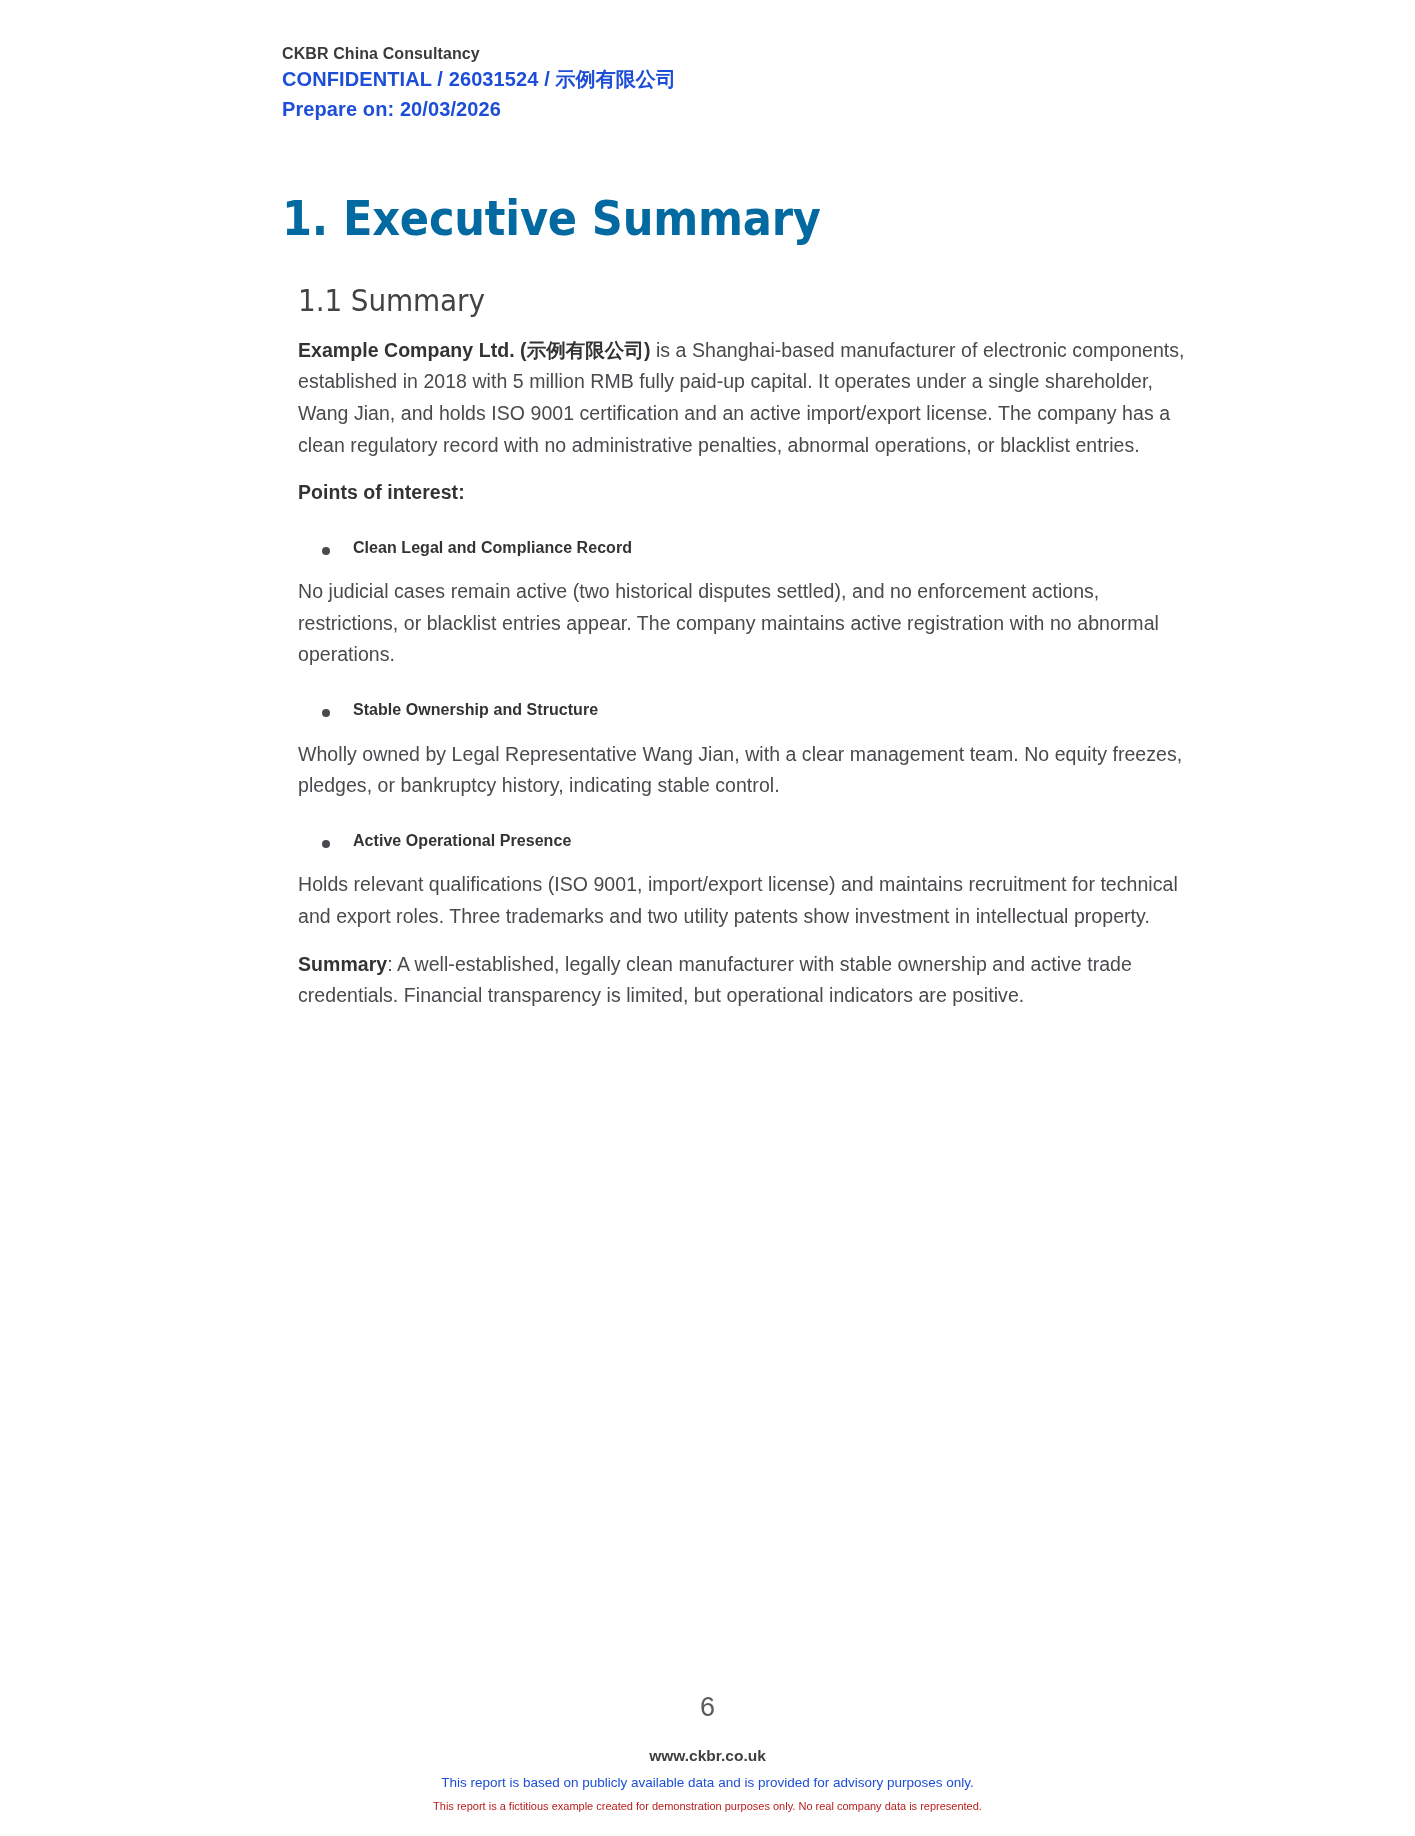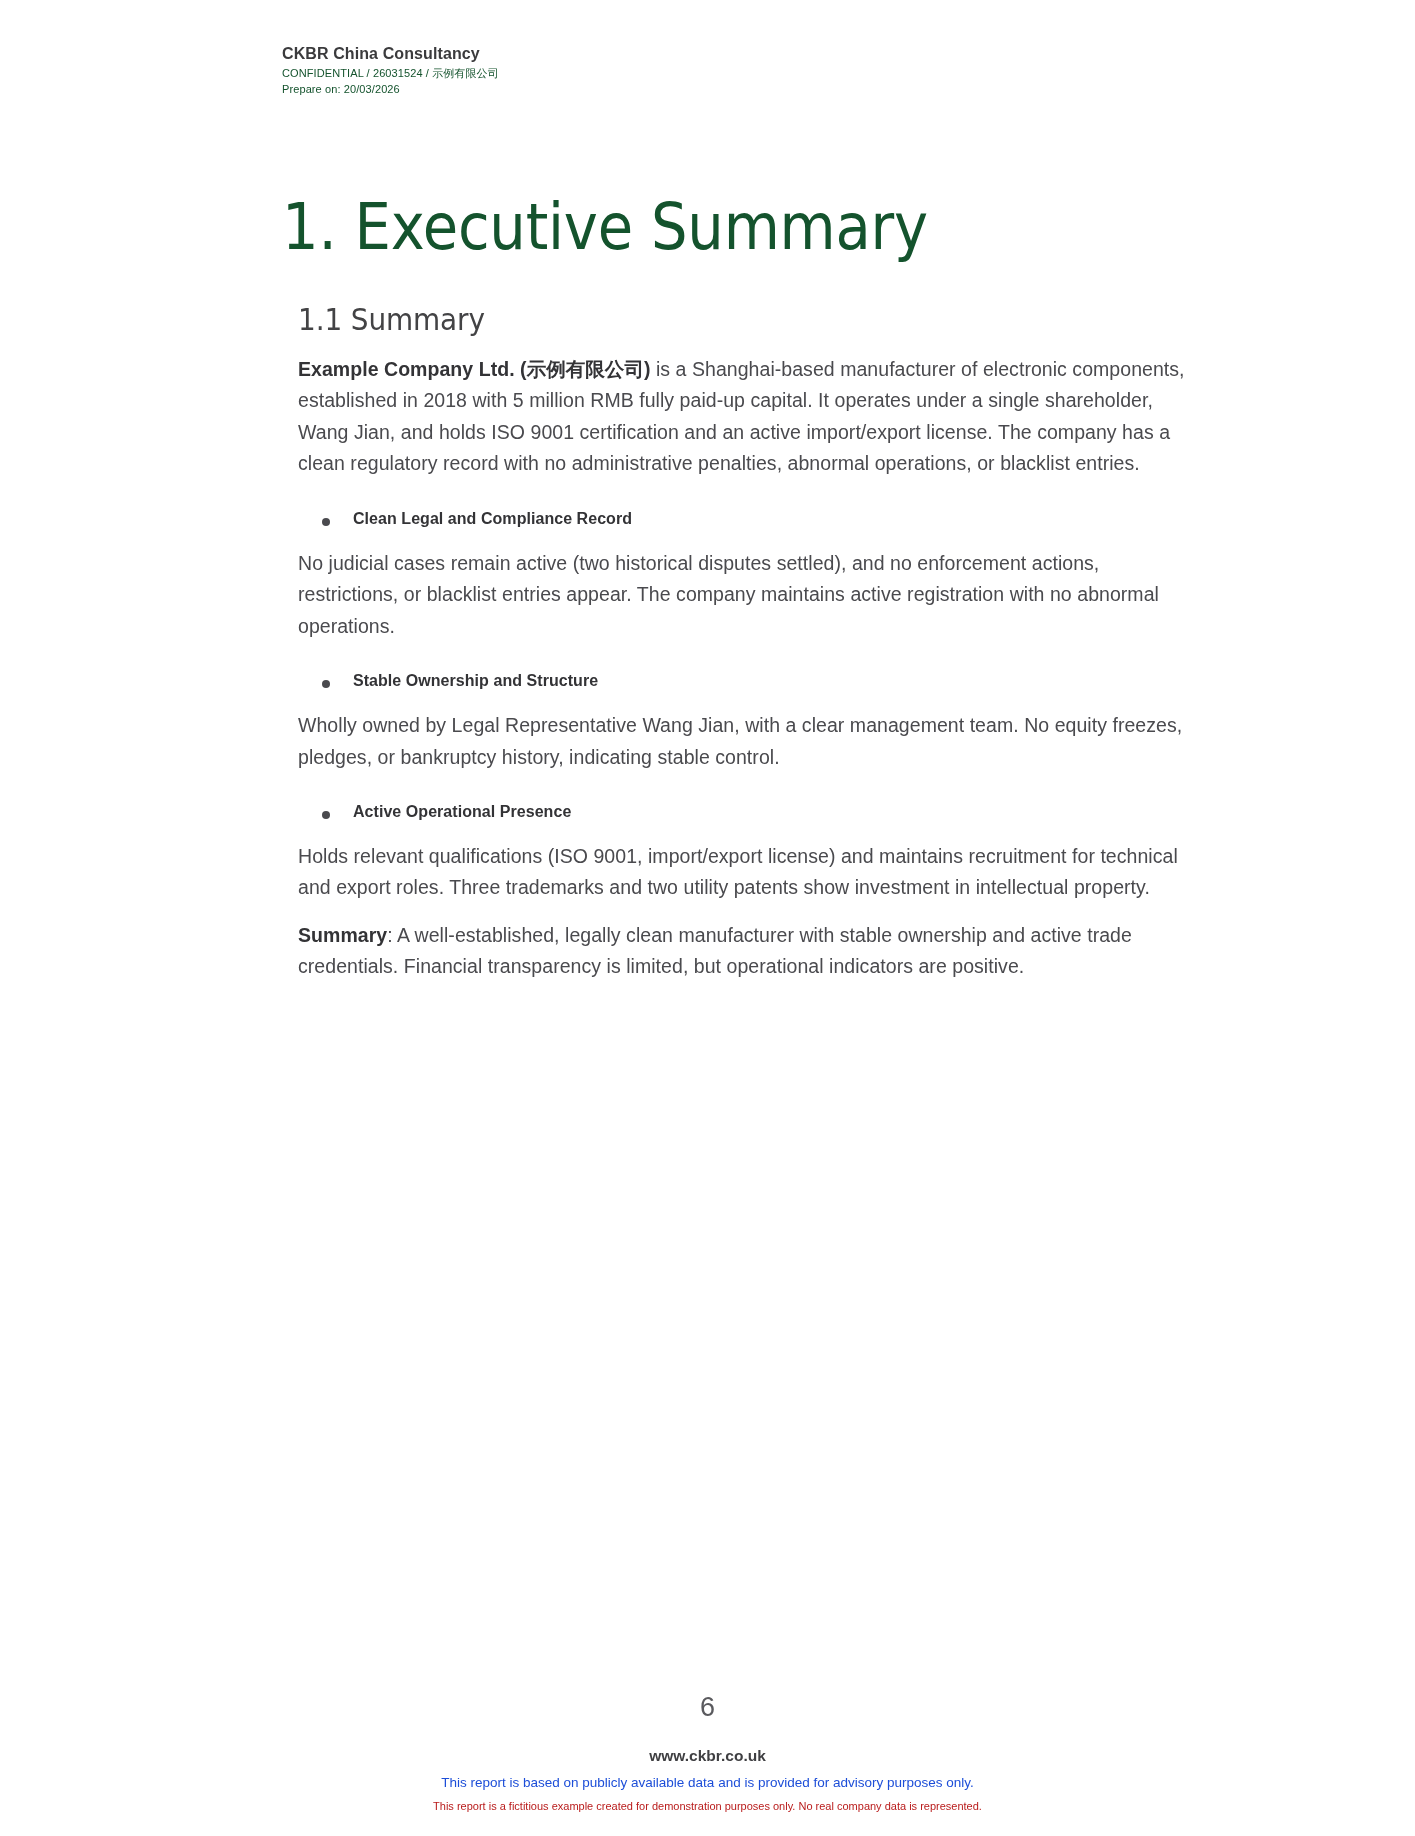--- a/index.html
+++ b/index.html
@@ -27,41 +27,41 @@
     width: 900px;
   }
   .doc-header .hdr-company {
     font-size: 16px;
     font-weight: bold;
     color: #3b3b3d;
     line-height: 1.45;
     letter-spacing: 0.1px;
   }
   .doc-header .hdr-line {
-    font-size: 11px;
-    font-weight: normal;
-    color: #14532d;
+    font-size: 20px;
+    font-weight: bold;
+    color: #1d4ed8;
     line-height: 1.48;
     letter-spacing: 0.1px;
   }
 
   
   .content {
     position: absolute;
     left: 140px;
     top: 190px;
     width: 935px;
   }
 
   h1.sec-title {
     font-family: "DejaVu Sans Condensed", "Liberation Sans Narrow", "Liberation Sans", sans-serif;
     font-stretch: condensed;
-    font-size: 64px;
-    font-weight: 400;
-    color: #14532d;
+    font-size: 48px;
+    font-weight: 700;
+    color: #0369a1;
     margin: 0 0 0 0;
     padding: 0;
     line-height: 1.18;
     letter-spacing: -0.2px;
   }
 
   h2.sub-title {
     font-family: "DejaVu Sans Condensed", "Liberation Sans Narrow", "Liberation Sans", sans-serif;
     font-stretch: condensed;
     font-size: 31px;
@@ -166,20 +166,21 @@
   </div>
 
   <div class="content">
 
     <h1 class="sec-title">1. Executive Summary</h1>
 
     <h2 class="sub-title">1.1 Summary</h2>
 
     <p class="body-par par-gap-lg"><b>Example Company Ltd. (示例有限公司)</b><span> is a Shanghai-based manufacturer of electronic components, established in 2018 with 5 million RMB fully paid-up capital. It operates under a single shareholder, Wang Jian, and holds ISO 9001 certification and an active import/export license. The company has a clean regulatory record with no administrative penalties, abnormal operations, or blacklist entries.</span></p>
 
+    <p class="body-par par-gap-md"><b>Points of interest:</b></p>
 
     <ul class="poi-list">
       <li><span>Clean Legal and Compliance Record</span></li>
     </ul>
     <p class="body-par par-gap-md">No judicial cases remain active (two historical disputes settled), and no enforcement actions, restrictions, or blacklist entries appear. The company maintains active registration with no abnormal operations.</p>
 
     <ul class="poi-list bullet-block">
       <li><span>Stable Ownership and Structure</span></li>
     </ul>
     <p class="body-par par-gap-md">Wholly owned by Legal Representative Wang Jian, with a clear management team. No equity freezes, pledges, or bankruptcy history, indicating stable control.</p>

